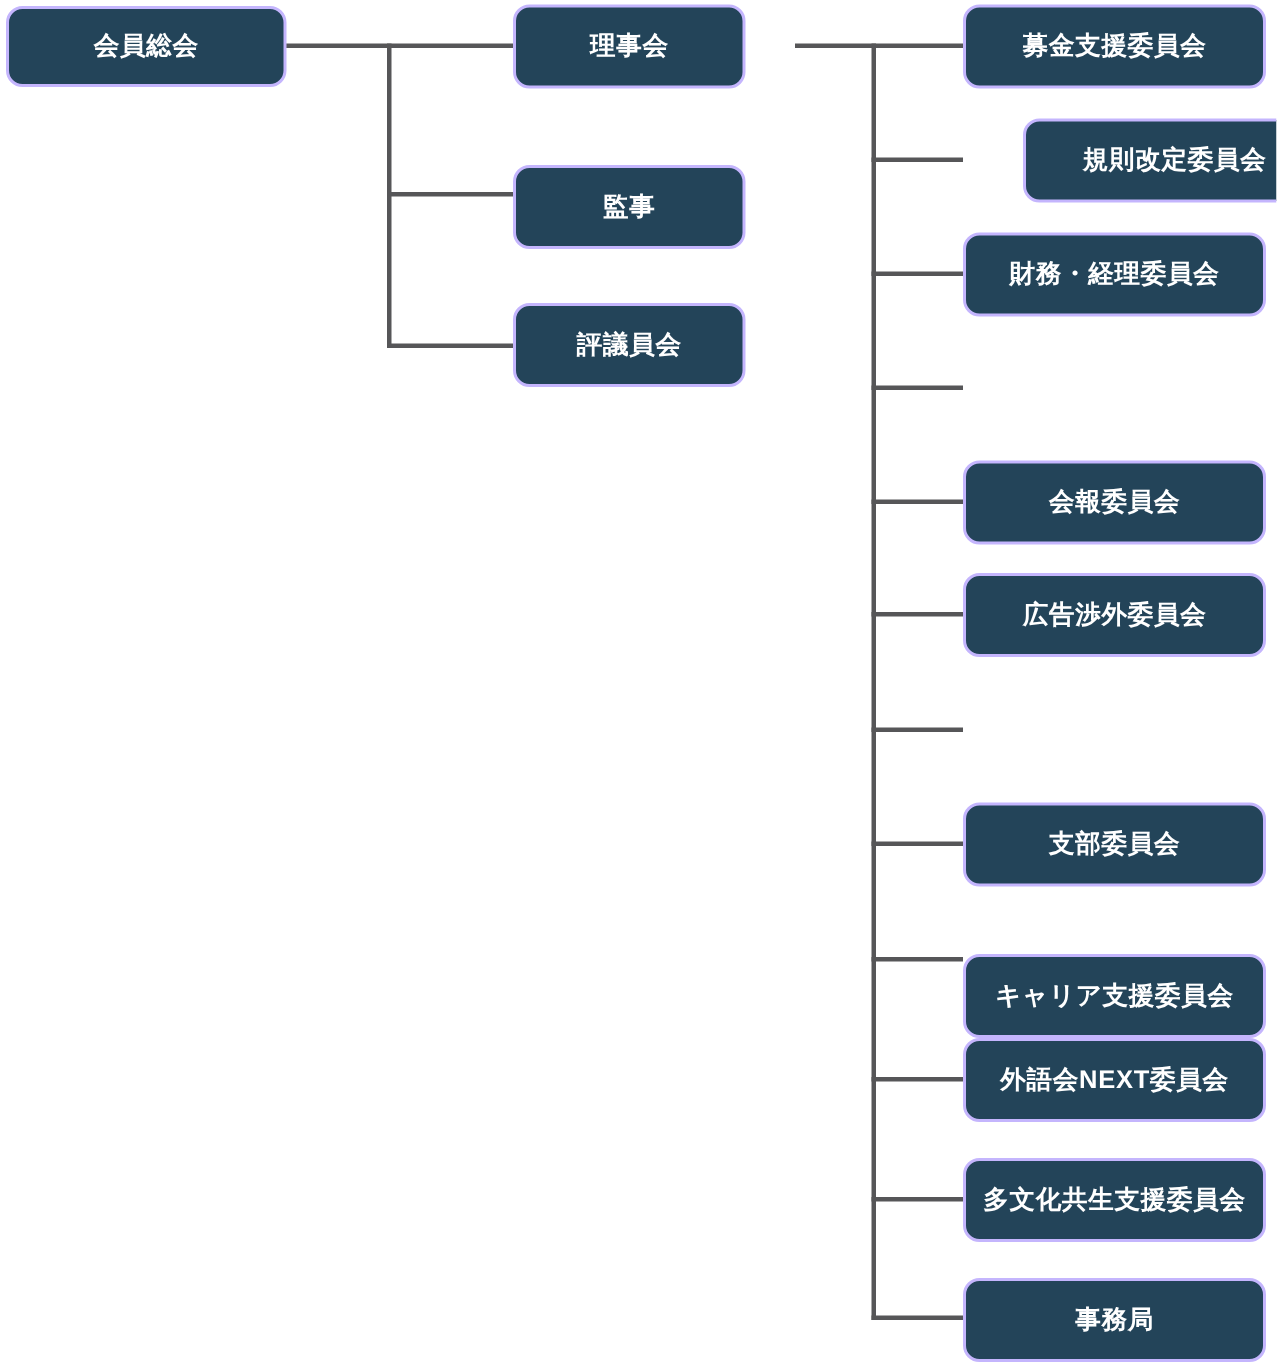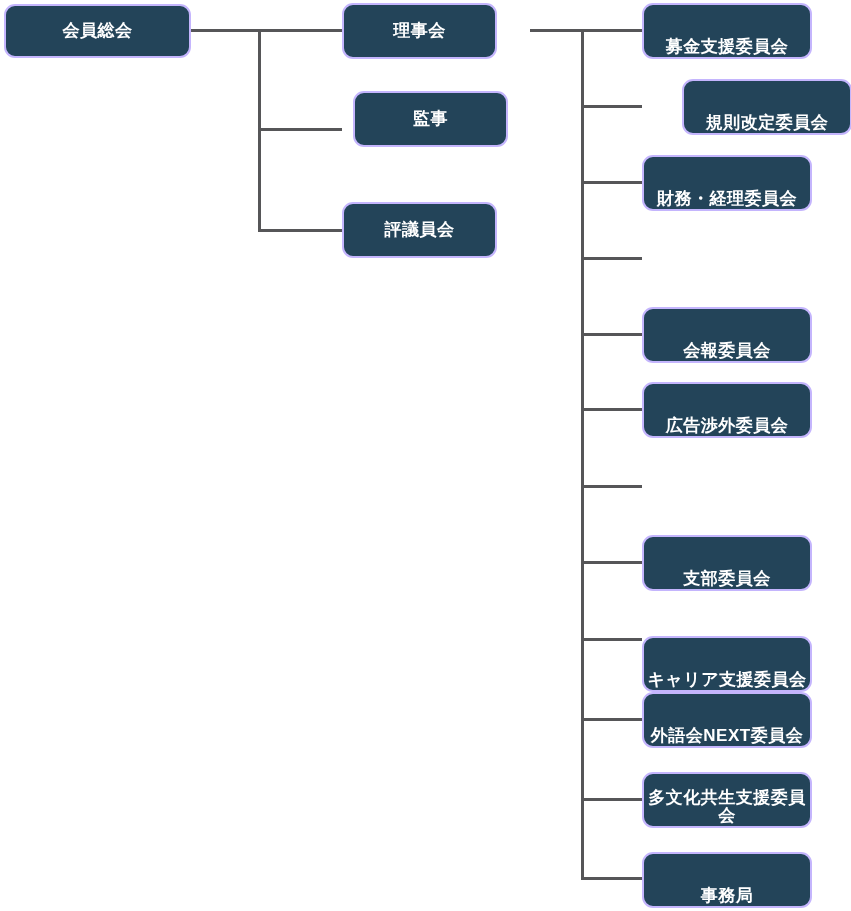--- a/index.html
+++ b/index.html
@@ -26,21 +26,21 @@
     font-size: 17px;
     display: flex;
     align-items: center;
     justify-content: center;
     text-align: center;
     line-height: 1.1;
     letter-spacing: 0.5px;
   }
   .node-root   { left: 4px;   width: 187px; height: 54px; }
   .node-mid    { left: 342px; width: 155px; height: 56px; }
-  .node-right  { left: 642px; width: 170px; height: 56px; align-items: flex-end; }
+  .node-right  { left: 642px; width: 202px; height: 56px; }
   .line {
     position: absolute;
     background: #565658;
   }
   .hline { height: 3px; }
   .vline { width: 3px; }
 </style>
 </head>
 <body>
 
@@ -65,21 +65,21 @@
   <div class="line hline" style="left:581px; top:798px; width:61px;"></div>
   <div class="line hline" style="left:581px; top:877px; width:61px;"></div>
 
   <div class="node node-root" style="top:4px;">
     <span>会員総会</span>
   </div>
 
   <div class="node node-mid" style="top:3px;">
     <span>理事会</span>
   </div>
-  <div class="node node-mid" style="top:91px;margin-left:11px;">
+  <div class="node node-mid" style="top:110px;">
     <span>監事</span>
   </div>
   <div class="node node-mid" style="top:202px;">
     <span>評議員会</span>
   </div>
 
   <div class="node node-right" style="top:3px;">
     <span>募金支援委員会</span>
   </div>
   <div class="node node-right" style="top:79px;margin-left:40px;">

